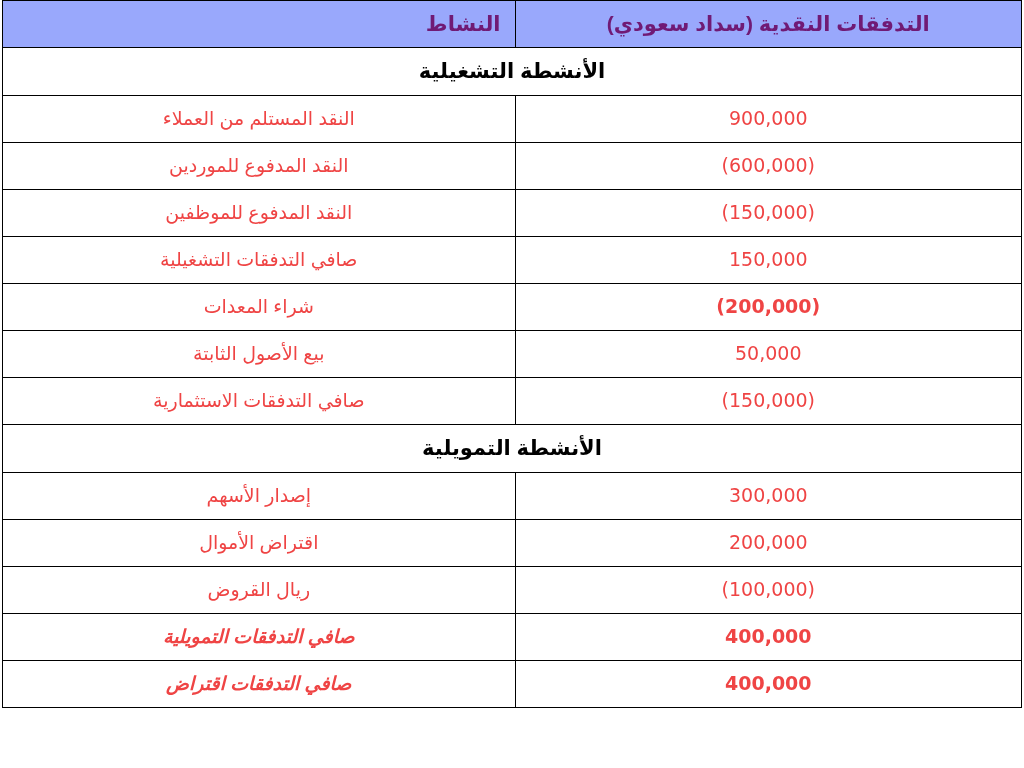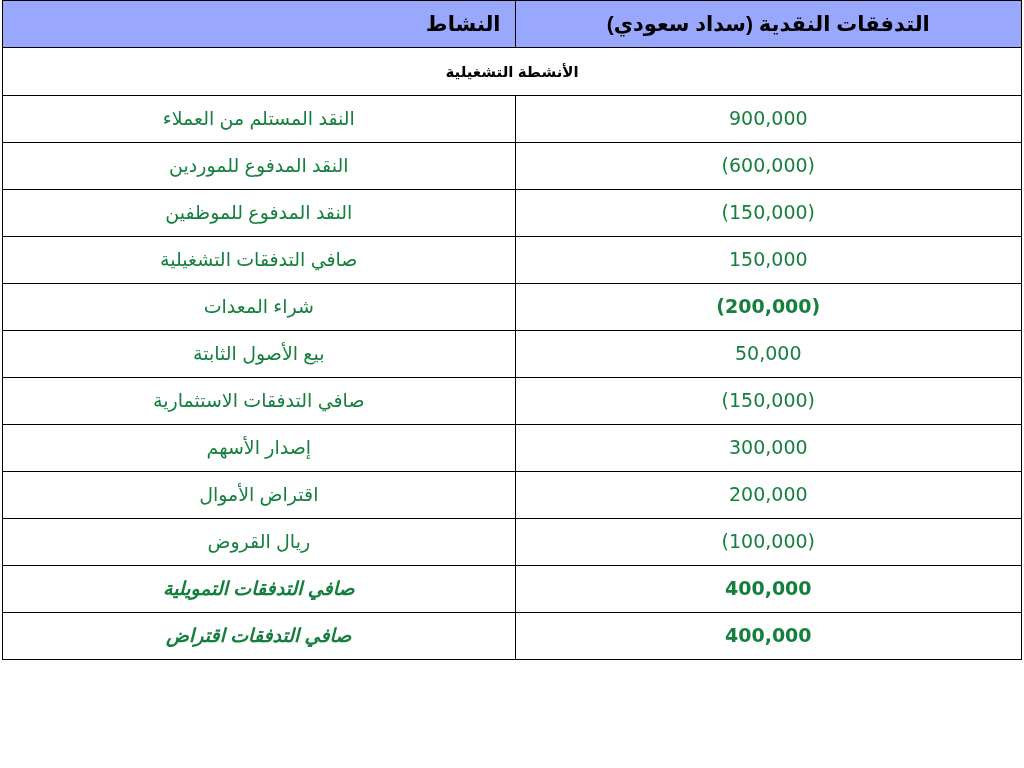--- a/index.html
+++ b/index.html
@@ -33,40 +33,40 @@
   
   col.col-activity { width: 50.3%; }
   col.col-amount   { width: 49.7%; }
 
   
   .hdr-row th {
     background: #99A8FC;
     height: 46px;
     font-size: 21px;
     font-weight: bold;
-    color: #000000;
+    color: #701a75;
   }
   .hdr-activity { text-align: right; padding-right: 22px; }
   .hdr-amount   { text-align: center; }
 
   
   .section-row td {
     height: 47px;
     text-align: center;
-    font-size: 15px;
+    font-size: 21px;
     font-weight: bold;
     background: #ffffff;
     color: #000000;
   }
 
   
   .data-row td {
     height: 46px;
     background: #ffffff;
-    color: #15803d;
+    color: #ef4444;
     font-size: 19px;
     font-weight: normal;
   }
   .cell-activity {
     text-align: center;
   }
   .cell-amount {
     text-align: center;
     font-family: "DejaVu Sans", "Liberation Sans", sans-serif;
     direction: ltr;
@@ -120,20 +120,23 @@
         <td class="cell-activity">شراء المعدات</td>
       </tr>
       <tr class="data-row">
         <td class="cell-amount">50,000</td>
         <td class="cell-activity">بيع الأصول الثابتة</td>
       </tr>
       <tr class="data-row">
         <td class="cell-amount">(150,000)</td>
         <td class="cell-activity">صافي التدفقات الاستثمارية</td>
       </tr>
+      <tr class="section-row">
+        <td colspan="2">الأنشطة التمويلية</td>
+      </tr>
       <tr class="data-row">
         <td class="cell-amount">300,000</td>
         <td class="cell-activity">إصدار الأسهم</td>
       </tr>
       <tr class="data-row">
         <td class="cell-amount">200,000</td>
         <td class="cell-activity">اقتراض الأموال</td>
       </tr>
       <tr class="data-row">
         <td class="cell-amount">(100,000)</td>

